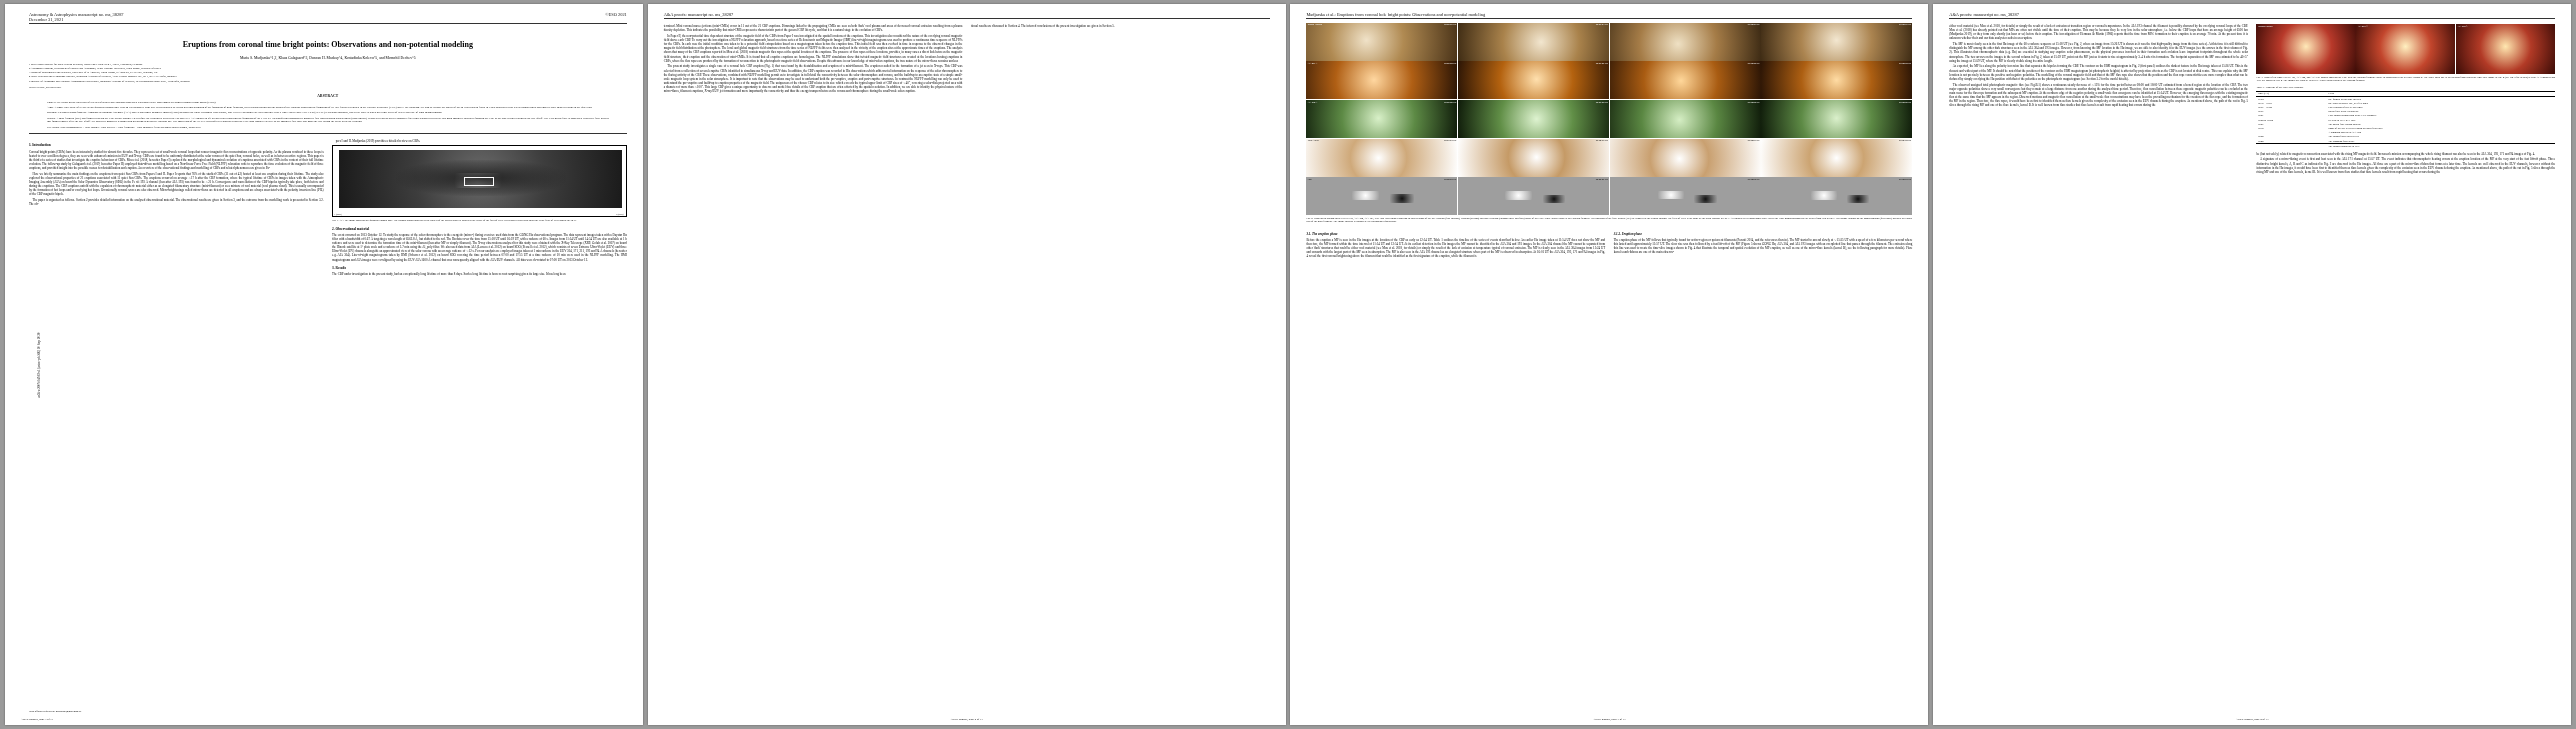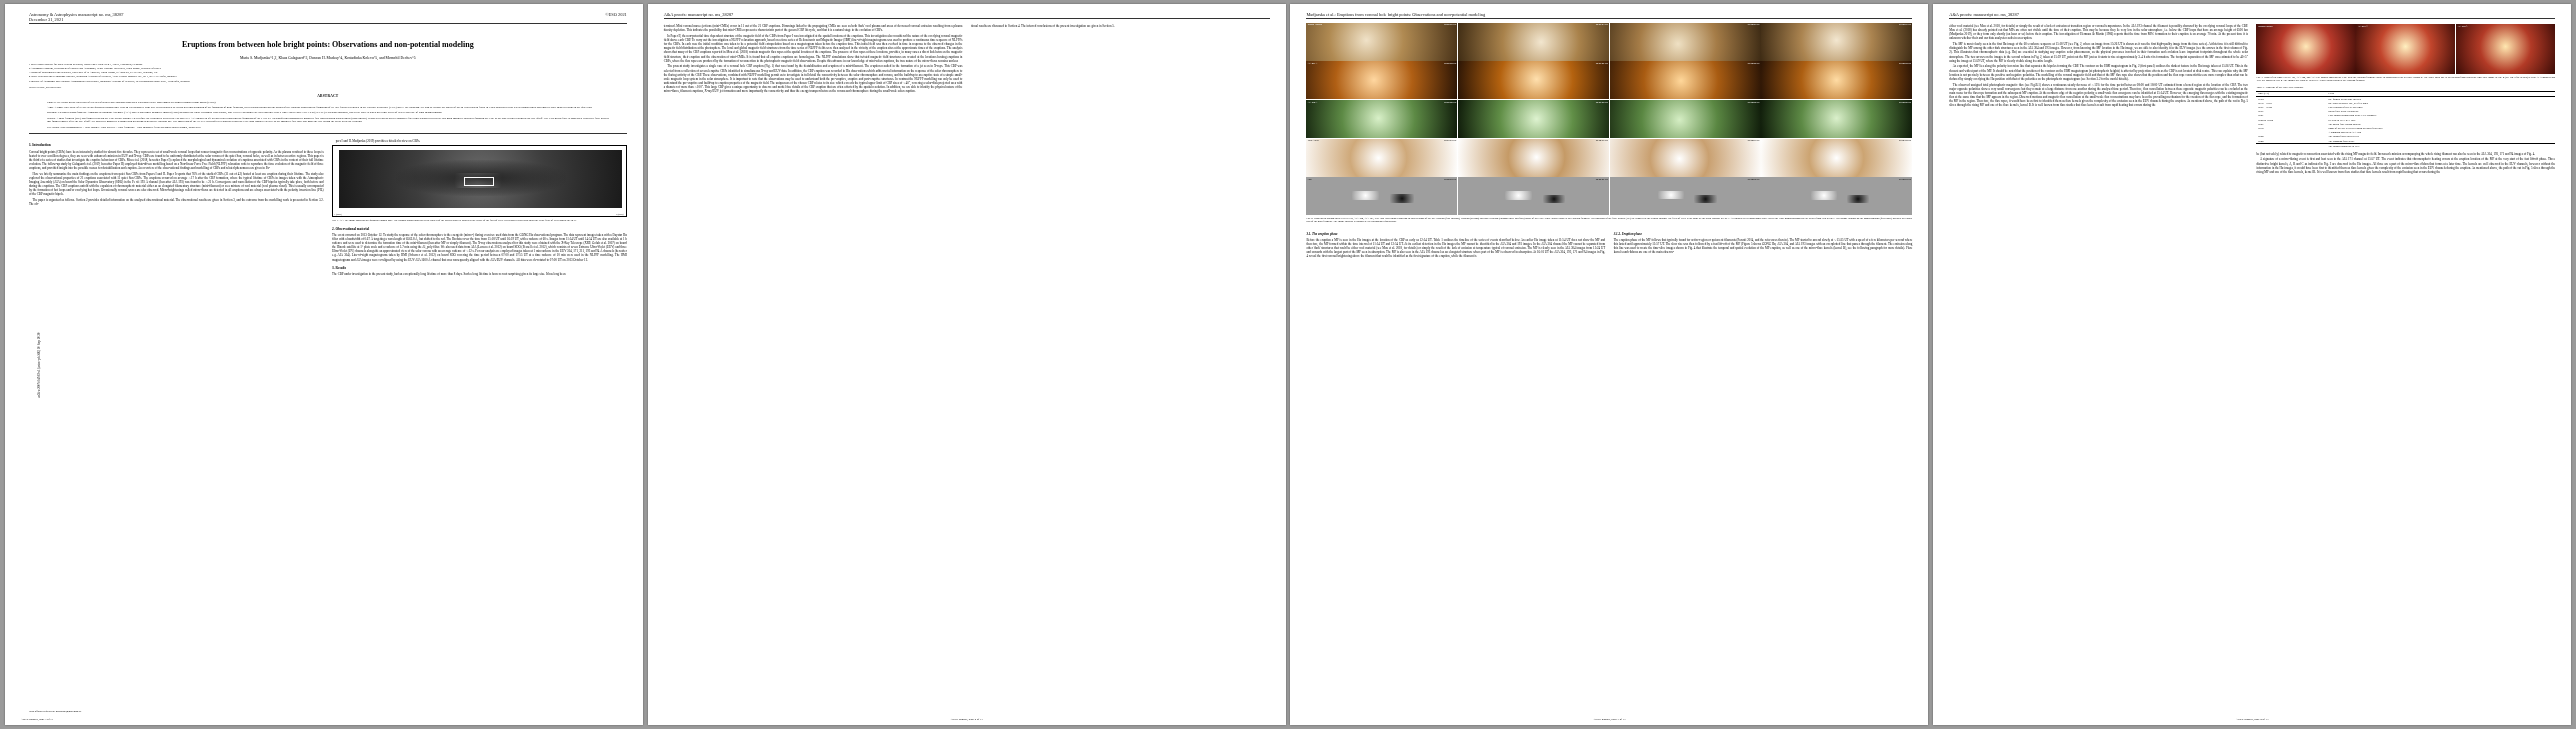--- a/index.html
+++ b/index.html
@@ -51,21 +51,21 @@
     <div class="page-inner" style="padding-left:24px;">
       <div class="runhead">
         <div>
           <div>Astronomy &amp; Astrophysics manuscript no. ms_38287</div>
           <div>December 31, 2021</div>
         </div>
         <div class="r">©ESO 2021</div>
       </div>
       <div class="rule"></div>
 
-      <h1 class="title">Eruptions from between hole bright points: Observations and non-potential modeling</h1>
+      <h1 class="title">Eruptions from coronal time bright points: Observations and non-potential modeling</h1>
       <div class="authors">Maria S. Madjarska^1,2, Klaus Galsgaard^3, Duncan H. Mackay^4, Kostadinka Koleva^5, and Momchil Dechev^5</div>
       <div class="affil">
         <div>1  Max Planck Institute for Solar System Research, Justus-von-Liebig-Weg 3, 37077, Göttingen, Germany</div>
         <div>2  Astronomy Program, Department of Physics and Astronomy, Seoul National University, Seoul 08826, Republic of Korea</div>
         <div>3  School of Mathematics and Statistics, University of St Andrews, North Haugh, St Andrews, KY16 9SS, Scotland, UK</div>
         <div>4  Space Research and Technology Institute, Bulgarian Academy of Sciences, Acad. Georgy Bonchev Str., Bl. 1, BG-1113 Sofia, Bulgaria</div>
         <div>5  Institute of Astronomy and National Astronomical Observatory, Bulgarian Academy of Sciences, 72 Tsarigradsko Shose blvd., 1784 Sofia, Bulgaria</div>
       </div>
       <div class="recv">Received date, accepted date</div>
 

